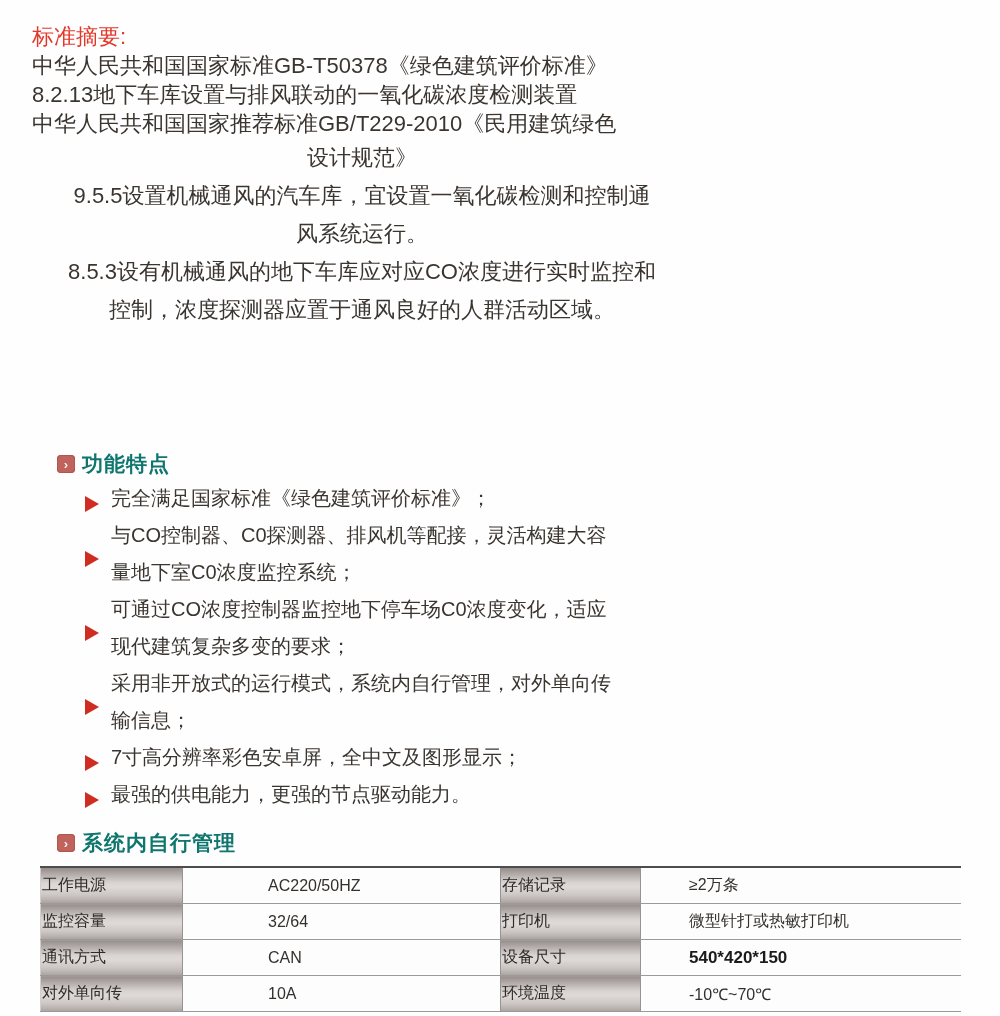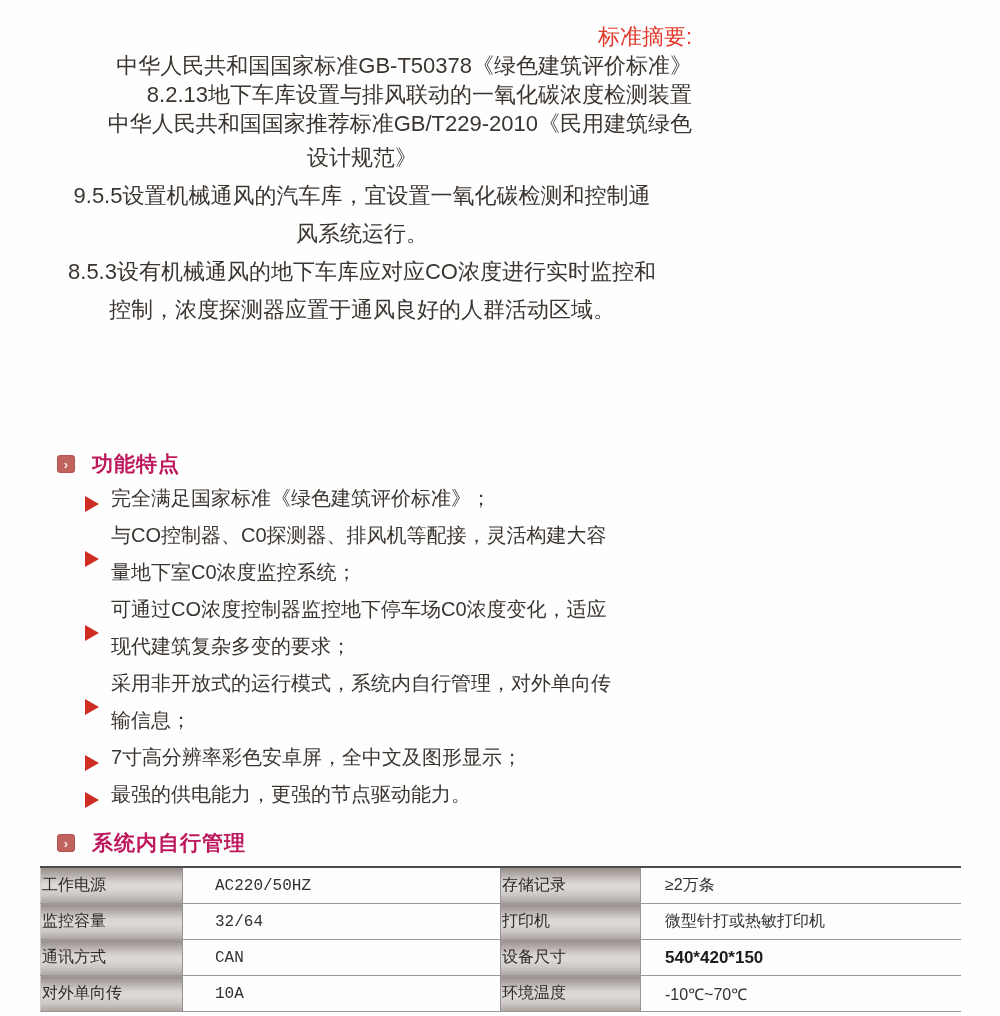--- a/index.html
+++ b/index.html
@@ -8,40 +8,40 @@
     background:#ffffff;
     font-family:"Liberation Sans", sans-serif;
     color:#3b3530;
     -webkit-font-smoothing:antialiased;
   }
   .page{position:relative;width:1000px;height:1016px;background:#fefefe;overflow:hidden;}
 
   
   .summary-tight{
     position:absolute;left:32px;top:22px;width:660px;
-    font-size:22px;line-height:29px;white-space:nowrap;color:#3b3530;text-align:right;
+    font-size:22px;line-height:29px;white-space:nowrap;color:#3b3530;
   }
   .summary-loose{
     position:absolute;left:32px;top:139px;width:660px;
     font-size:22px;line-height:38px;white-space:nowrap;color:#3b3530;text-align:center;
   }
   .summary-title{color:#e2382a;}
 
   
   .section-header{position:absolute;left:57px;display:flex;align-items:center;}
   .section-header.features{top:450px;}
   .section-header.params{top:829px;}
   .marker{
     width:18px;height:18px;border-radius:4px;background:#c0635c;
     color:#f7efee;font-size:13px;font-weight:bold;
     display:flex;align-items:center;justify-content:center;
     box-shadow:inset 0 0 0 1px #b3544d;
   }
   .section-label{
-    margin-left:17px;font-size:21px;font-weight:bold;color:#be185d;letter-spacing:1px;
+    margin-left:7px;font-size:21px;font-weight:bold;color:#0f766e;letter-spacing:1px;
   }
 
   
   .feature-list{position:absolute;left:85px;top:480px;width:620px;}
   .feature-item{display:flex;align-items:center;}
   .tri{
     flex:0 0 auto;width:0;height:0;margin-top:10px;
     border-top:8.5px solid transparent;border-bottom:8.5px solid transparent;
     border-left:14px solid #cf2c22;
   }
@@ -58,22 +58,22 @@
     font-size:16px;
   }
   .params-table td{height:33px;border-bottom:1px solid #9a9a9a;overflow:hidden;}
   td.lbl{
     color:#2e2a27;
     background:linear-gradient(180deg,#958d8a 0%,#d9d4d2 42%,#dedad8 55%,#cac4c1 80%,#aaa29f 100%);
   }
   td.lbl-l{border-right:1px solid #949494;}
   td.lbl-r{border-left:1px solid #949494;border-right:1px solid #949494;}
   td.val{background:#fdfdfd;color:#33302d;}
-  td.val-l{padding-left:32px;font-family:Liberation Mono, monospace;}
-  td.val-r{padding-left:24px;margin-left:13px;}
+  td.val-l{padding-left:85px;}
+  td.val-r{padding-left:48px;margin-left:13px;}
   td .bold{font-weight:bold;font-size:17px;color:#1d1b1a;}
 </style>
 </head>
 <body>
 
 <div class="page">
 
   <div class="summary-tight">
     <div class="summary-title">标准摘要:</div>
     <div>中华人民共和国国家标准GB-T50378《绿色建筑评价标准》</div>

